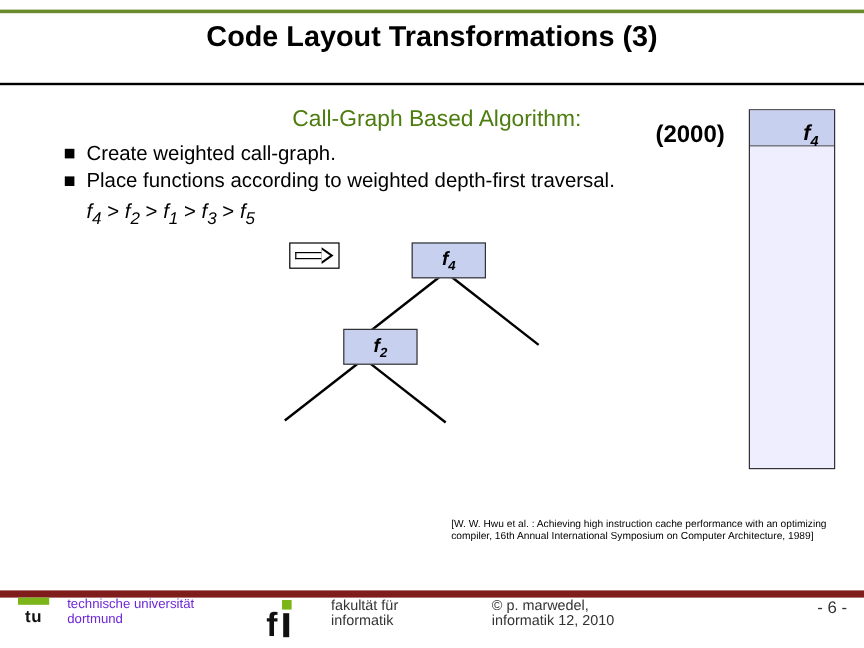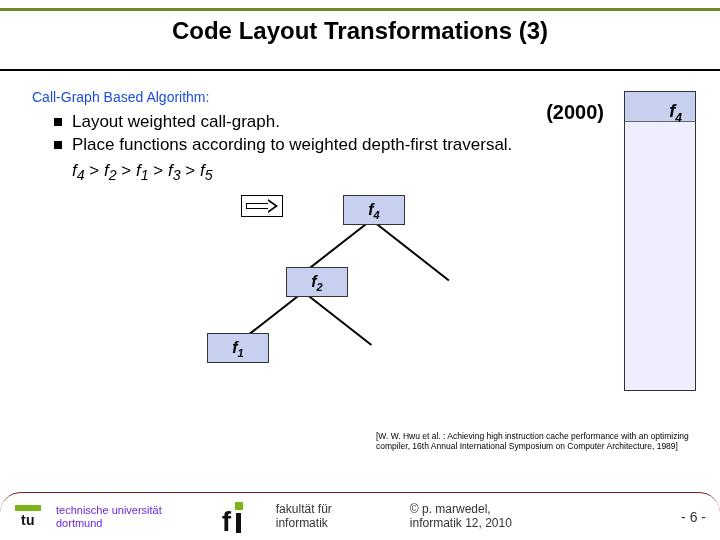--- a/index.html
+++ b/index.html
@@ -26,23 +26,24 @@
   .title-rule {
     height: 2px;
     background: #000;
     margin: 0 0 18px 0;
   }
   .content {
     padding: 0 24px 0 32px;
     position: relative;
   }
   .heading {
-    font-size: 14px;
-    color: #1d4ed8;
+    font-size: 19px;
+    color: #4d7c0f;
     margin-bottom: 6px;
+    text-align: center;
   }
   .bullets {
     font-size: 17px;
     color: #000;
     margin-left: 22px;
     line-height: 1.35;
   }
   .bullets li { list-style: none; position: relative; padding-left: 18px; }
   .bullets li::before {
     content: "";
@@ -144,26 +145,24 @@
     top: 432px;
     width: 330px;
     font-size: 8.5px;
     line-height: 1.15;
     color: #000;
   }
   .footer {
     position: absolute;
     left: 0; right: 0; bottom: 0;
     height: 48px;
-    border-top: 1px solid #7f1d1d;
+    border-top: 6px solid #7f1d1d;
     display: flex;
-    align-items: center;
     font-size: 12px;
     color: #333;
-    border-radius: 21px;
   }
   .tu-logo {
     width: 44px;
     display: flex;
     flex-direction: column;
     align-items: center;
     margin-left: 6px;
   }
   .tu-green { width: 26px; height: 6px; background: #7cb518; margin-bottom: 1px; }
   .tu-text { font-size: 14px; font-weight: bold; letter-spacing: 0.5px; color: #111; }
@@ -208,21 +207,21 @@
   <div class="memcol">
     <div class="filled"></div>
   </div>
   <div class="yearbox">(2000)</div>
   <div class="memlabel">
     <span>f</span><sub>4</sub>
   </div>
 
   <div class="heading">Call-Graph Based Algorithm:</div>
   <ul class="bullets">
-    <li>Layout weighted call-graph.</li>
+    <li>Create weighted call-graph.</li>
     <li>Place functions according to weighted depth-first traversal.</li>
   </ul>
   <div class="order-line">
     <span class="sub">f</span><sub class="sub">4</sub><span> &gt; </span>
     <span class="sub">f</span><sub class="sub">2</sub><span> &gt; </span>
     <span class="sub">f</span><sub class="sub">1</sub><span> &gt; </span>
     <span class="sub">f</span><sub class="sub">3</sub><span> &gt; </span>
     <span class="sub">f</span><sub class="sub">5</sub>
   </div>
 
@@ -237,23 +236,20 @@
     <div class="edge" style="left:228px; top:30px; width:92px; transform:rotate(38deg);"></div>
     <div class="edge" style="left:152px; top:102px; width:80px; transform:rotate(142deg);"></div>
     <div class="edge" style="left:160px; top:102px; width:80px; transform:rotate(38deg);"></div>
 
     <div class="node" style="left:194px; top:2px;">
       <span>f</span><sub>4</sub>
     </div>
     <div class="node" style="left:122px; top:74px;margin-left:15px;">
       <span>f</span><sub>2</sub>
     </div>
-    <div class="node" style="left:58px; top:140px;">
-      <span>f</span><sub>1</sub>
-    </div>
   </div>
 </div>
 
 <div class="citation">[W. W. Hwu et al. : Achieving high instruction cache performance with an optimizing compiler, 16th Annual International Symposium on Computer Architecture, 1989]</div>
 
 <div class="footer">
   <div class="tu-logo">
     <div class="tu-green"></div>
     <div class="tu-text">tu</div>
   </div>

